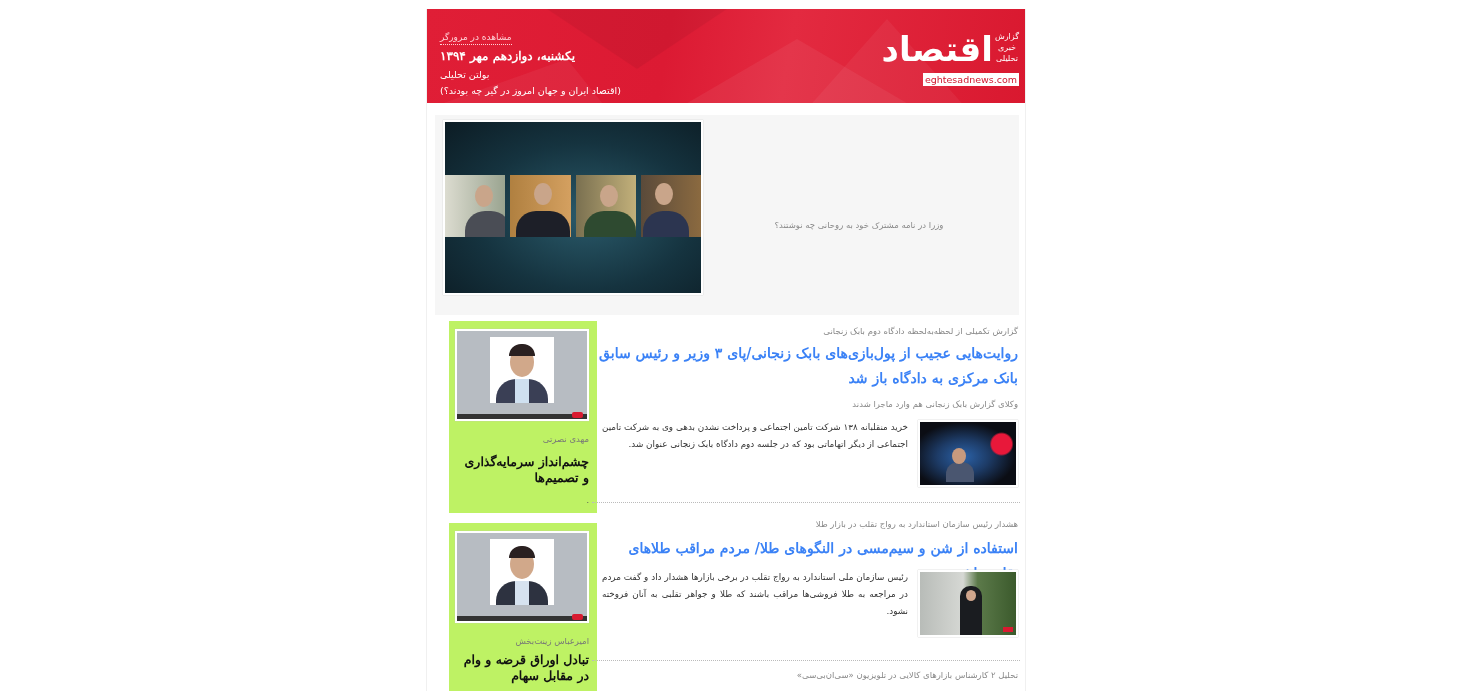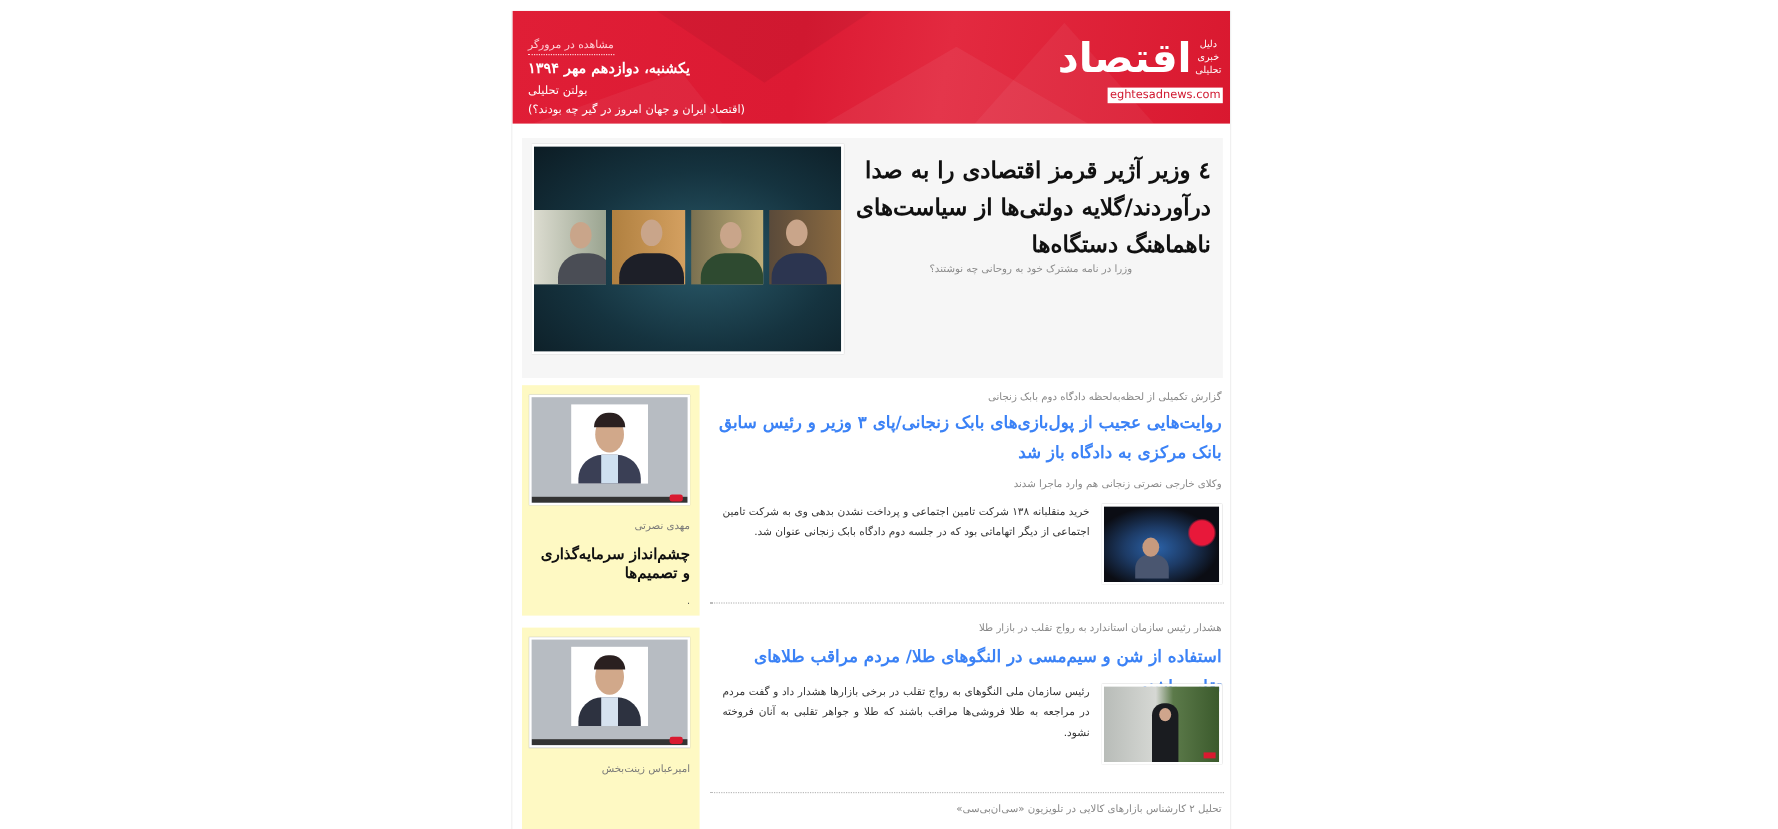--- a/index.html
+++ b/index.html
@@ -39,21 +39,21 @@
     .ph1 { background: linear-gradient(90deg,#5a4a3a,#8b6a40); }
     .ph2 { background: linear-gradient(90deg,#7a7050,#c2b07a); }
     .ph3 { background: linear-gradient(90deg,#b08040,#d4a060); }
     .ph4 { background: linear-gradient(90deg,#dcdcd0,#9aa490); }
 
     .featured .title { position: absolute; right: 10px; top: 12px; width: 300px; font-size: 19px; font-weight: bold; line-height: 31px; color: #111; text-align: right; font-family: "DejaVu Serif", serif; }
     .featured .kicker { position: absolute; right: 10px; top: 105px; width: 300px; font-size: 8.5px; color: #8a8a8a; text-align: center; }
     .featured .lead { position: absolute; right: 10px; top: 117px; width: 306px; font-size: 9px; line-height: 17px; color: #333; text-align: justify; }
 
     
-    .opinion { position: absolute; left: 8px; width: 148px; background: #fef9c3; }
+    .opinion { position: absolute; left: 22px; width: 148px; background: #bef264; }
     .opinion .pimg { position: absolute; left: 6px; top: 8px; width: 134px; height: 92px; border: 2px solid #fff; box-shadow: 0 0 1px #bbb; background: #b7bcc2; overflow: hidden; }
     .opinion .pimg .portrait { position: absolute; left: 33px; top: 6px; width: 64px; height: 66px; background: #ffffff; overflow: hidden; }
     .portrait .p-head { position: absolute; left: 20px; top: 10px; width: 24px; height: 30px; border-radius: 50%; background: #d1a88a; }
     .portrait .p-hair { position: absolute; left: 19px; top: 7px; width: 26px; height: 12px; border-radius: 12px 12px 0 0; background: #2a2020; }
     .portrait .p-suit { position: absolute; left: 6px; top: 42px; width: 52px; height: 30px; border-radius: 20px 20px 0 0; background: #3a3f55; }
     .portrait .p-shirt { position: absolute; left: 25px; top: 42px; width: 14px; height: 24px; background: #cfe0f0; }
     .opinion .pimg .bar { position: absolute; left: 0; bottom: 0; width: 100%; height: 5px; background: #333; }
     .opinion .pimg .badge { position: absolute; right: 4px; bottom: 1px; width: 11px; height: 6px; background: #d91a30; border-radius: 2px; }
     .opinion .author { position: absolute; right: 8px; top: 113px; font-size: 8.5px; color: #777; text-align: right; }
     .opinion .otitle { position: absolute; right: 8px; top: 133px; width: 132px; font-size: 12.5px; font-weight: bold; line-height: 16px; color: #111; text-align: right; font-family: "DejaVu Serif", serif; }
@@ -88,21 +88,21 @@
 
     <div class="hdr-info">
       <div><a class="view-link">مشاهده در مرورگر</a></div>
       <div class="date">یکشنبه، دوازدهم مهر ۱۳۹۴</div>
       <div class="bulletin">بولتن تحلیلی</div>
       <div class="sub">(اقتصاد ایران و جهان امروز در گیر چه بودند؟)</div>
     </div>
 
     <div class="logo">
       <div class="tag">
-        <div>دلیل</div>
+        <div>گزارش</div>
         <div>خبری</div>
         <div>تحلیلی</div>
       </div>
       <div class="mark">اقتصاد</div>
       <div class="domain">eghtesadnews.com</div>
     </div>
   </div>
 
   <div class="featured">
     <div class="img">
@@ -118,21 +118,20 @@
         <div class="ph ph3">
           <div class="head" style="left:24px;top:8px;"></div>
           <div class="suit" style="left:6px;background:#1d1f28;width:54px;"></div>
         </div>
         <div class="ph ph4">
           <div class="head" style="left:30px;top:10px;"></div>
           <div class="suit" style="left:20px;background:#4a4d55;"></div>
         </div>
       </div>
     </div>
-    <div class="title">٤ وزیر آژیر قرمز اقتصادی را به صدا درآوردند/گلایه دولتی‌ها از سیاست‌های ناهماهنگ دستگاه‌ها</div>
     <div class="kicker">وزرا در نامه مشترک خود به روحانی چه نوشتند؟</div>
   </div>
 
   <div class="opinion" style="top:312px;height:192px;">
     <div class="pimg">
       <div class="portrait">
         <div class="p-suit"></div>
           <div class="p-shirt"></div>
           <div class="p-head"></div>
           <div class="p-hair"></div>
@@ -150,43 +149,44 @@
       <div class="portrait">
         <div class="p-suit" style="background:#2d3240;"></div>
           <div class="p-shirt" style="background:#d6e2ef;"></div>
           <div class="p-head"></div>
           <div class="p-hair"></div>
       </div>
       <div class="bar"></div>
       <div class="badge"></div>
     </div>
     <div class="author">امیرعباس زینت‌بخش</div>
+    <div class="otitle" style="top:129px;">تبادل اوراق قرضه و وام در مقابل سهام</div>
   </div>
 
   <div class="news" style="top:317px;height:180px;">
     <div class="nkicker">گزارش تکمیلی از لحظه‌به‌لحظه دادگاه دوم بابک زنجانی</div>
     <div class="ntitle">روایت‌هایی عجیب از پول‌بازی‌های بابک زنجانی/پای ۳ وزیر و رئیس سابق بانک مرکزی به دادگاه باز شد</div>
-    <div class="nsub" style="top:73px;">وکلای خارجی نصرتی زنجانی هم وارد ماجرا شدند</div>
+    <div class="nsub" style="top:73px;">وکلای گزارش بابک زنجانی هم وارد ماجرا شدند</div>
     <div class="nthumb thumb1" style="top:94px;">
       <div class="fig2"></div>
         <div class="fig"></div>
     </div>
     <div class="nbody" style="top:93px;">خرید منقلبانه ۱۳۸ شرکت تامین اجتماعی و پرداخت نشدن بدهی وی به شرکت تامین اجتماعی از دیگر اتهاماتی بود که در جلسه دوم دادگاه بابک زنجانی عنوان شد.</div>
     <div class="divider" style="top:176px;"></div>
   </div>
 
   <div class="news" style="top:510px;height:150px;">
     <div class="nkicker">هشدار رئیس سازمان استاندارد به رواج تقلب در بازار طلا</div>
     <div class="ntitle" style="top:17px;">استفاده از شن و سیم‌مسی در النگوهای طلا/ مردم مراقب طلاهای تقلبی باشند</div>
     <div class="nthumb thumb2" style="top:51px;">
       <div class="fig"></div>
         <div class="face"></div>
         <div class="badge"></div>
     </div>
-    <div class="nbody" style="top:50px;">رئیس سازمان ملی النگوهای به رواج تقلب در برخی بازارها هشدار داد و گفت مردم در مراجعه به طلا فروشی‌ها مراقب باشند که طلا و جواهر تقلبی به آنان فروخته نشود.</div>
+    <div class="nbody" style="top:50px;">رئیس سازمان ملی استاندارد به رواج تقلب در برخی بازارها هشدار داد و گفت مردم در مراجعه به طلا فروشی‌ها مراقب باشند که طلا و جواهر تقلبی به آنان فروخته نشود.</div>
     <div class="divider" style="top:141px;"></div>
   </div>
 
   <div class="news" style="top:661px;height:30px;">
     <div class="nkicker">تحلیل ۲ کارشناس بازارهای کالایی در تلویزیون «سی‌ان‌بی‌سی»</div>
   </div>
 
 </div>
 
 </body></html>

